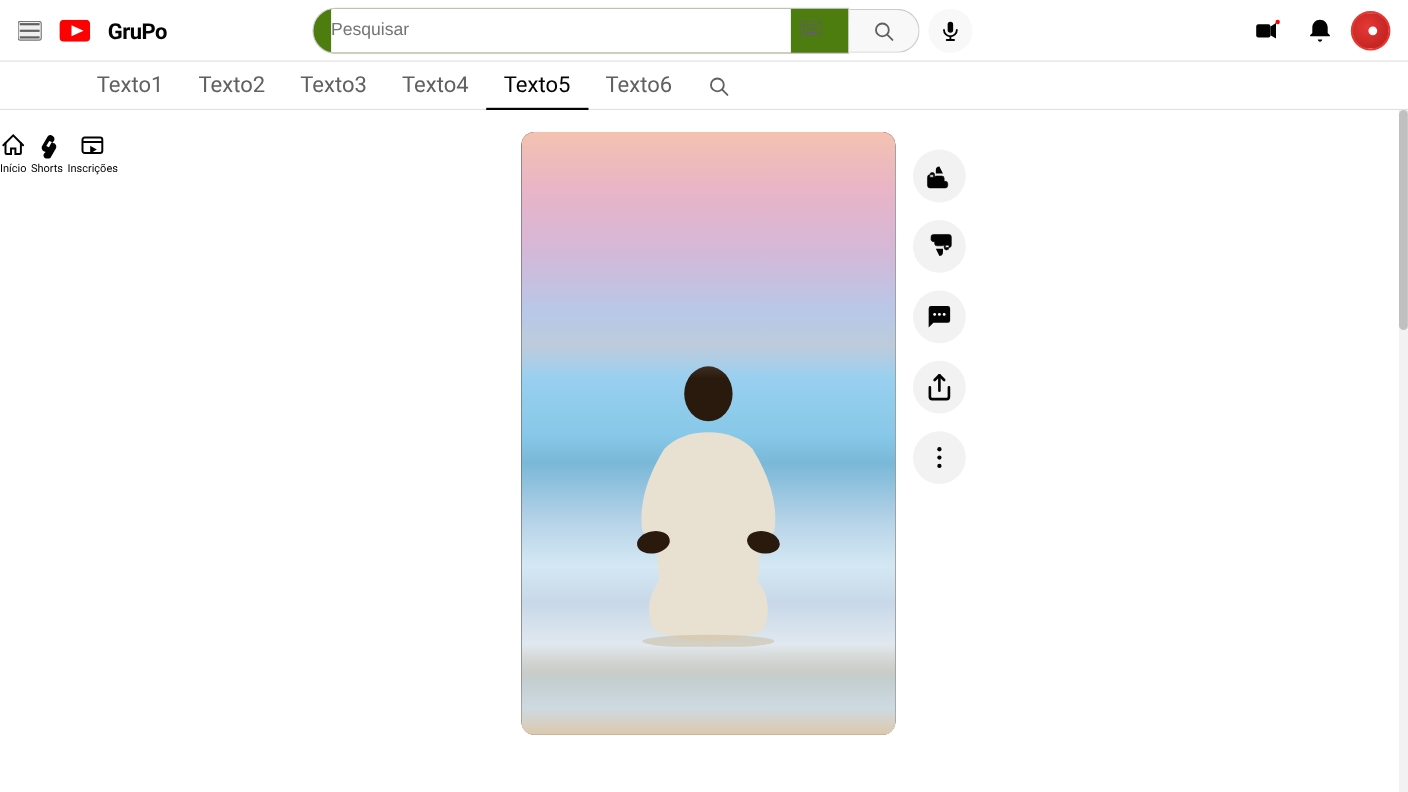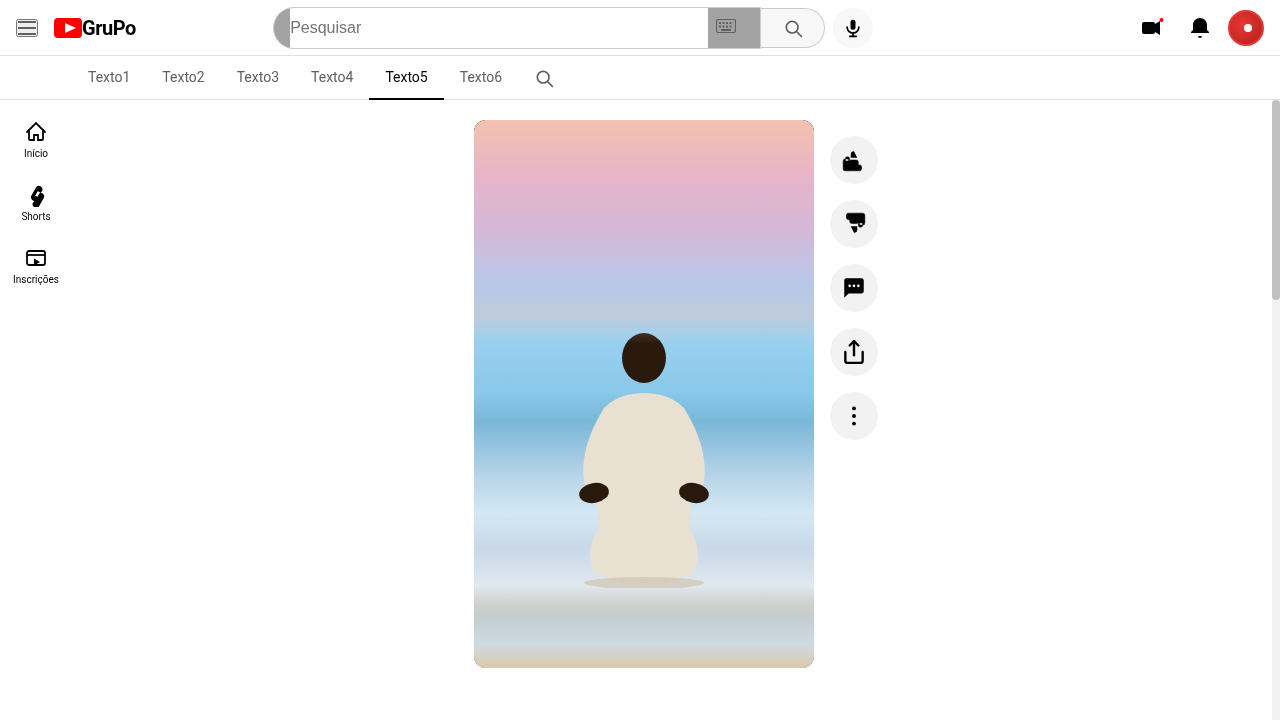--- a/index.html
+++ b/index.html
@@ -14,38 +14,38 @@
       border-bottom: 1px solid #e0e0e0;
       gap: 16px;
       position: fixed;
       top: 0; left: 0; right: 0;
       background: #fff;
       z-index: 100;
     }
     .header-left { display: flex; align-items: center; gap: 16px; }
     .hamburger-icon { cursor: pointer; display: flex; flex-direction: column; gap: 4px; }
     .hamburger-icon span { display: block; width: 18px; height: 2px; background: #606060; }
-    .logo { display: flex; align-items: center; gap: 0; }
+    .logo { display: flex; align-items: center; gap: 16px; }
     .logo-icon { width: 28px; height: 20px; }
     .logo-text { font-size: 20px; font-weight: 700; letter-spacing: -0.5px; color: #030303; }
 
     .search-bar {
       display: flex;
       flex: 1;
       max-width: 600px;
       margin: 0 auto;
       align-items: center;
     }
     .search-input-wrap {
       display: flex;
       flex: 1;
       border: 1px solid #ccc;
       border-radius: 24px 0 0 24px;
       overflow: hidden;
-      background: #a3a3a3;
+      background: #4d7c0f;
       align-items: center;
       padding: 0 16px;
     }
     .search-input-wrap input {
       flex: 1;
       border: none;
       outline: none;
       font-size: 16px;
       color: #030303;
       height: 40px;
@@ -130,21 +130,21 @@
       position: fixed;
       top: 56px; left: 0; right: 0;
       background: #fff;
       z-index: 99;
     }
     .nav-tab {
       padding: 0 16px;
       height: 44px;
       display: flex;
       align-items: center;
-      font-size: 14px;
+      font-size: 20px;
       color: #606060;
       cursor: pointer;
       border-bottom: 2px solid transparent;
       white-space: nowrap;
     }
     .nav-tab.active {
       color: #030303;
       border-bottom: 2px solid #030303;
       font-weight: 400;
     }
@@ -157,21 +157,20 @@
       color: #606060;
     }
 
     
     .sidebar {
       position: fixed;
       top: 100px;
       left: 0;
       width: 72px;
       display: flex;
-      flex-direction: column;
       align-items: center;
       gap: 4px;
       z-index: 98;
       padding-top: 8px;
     }
     .sidebar-item {
       display: flex;
       flex-direction: column;
       align-items: center;
       width: 72px;

